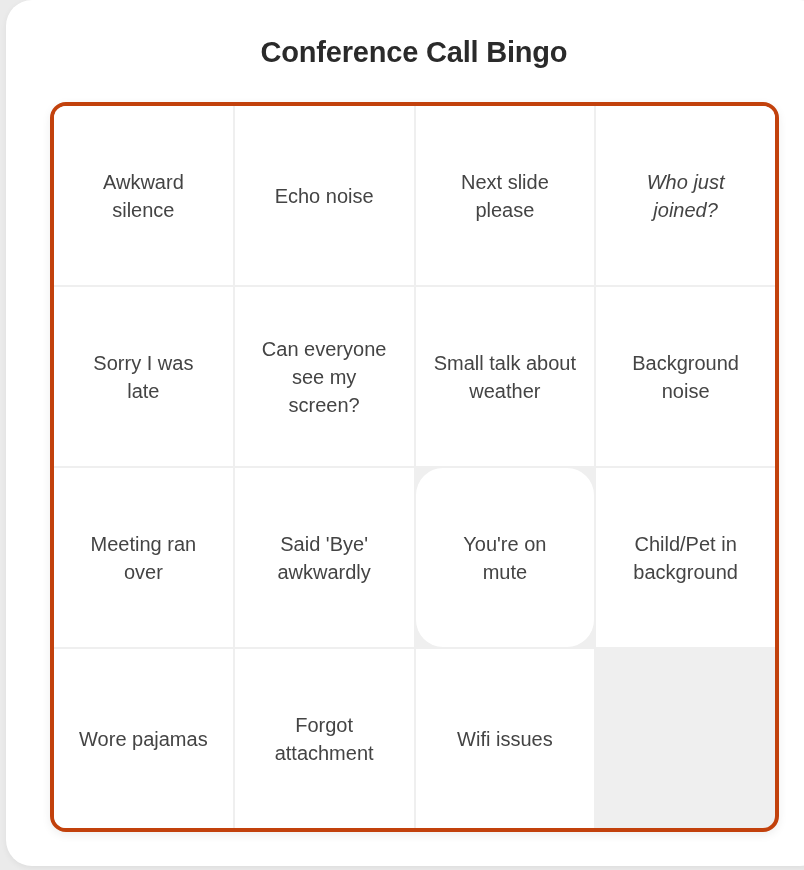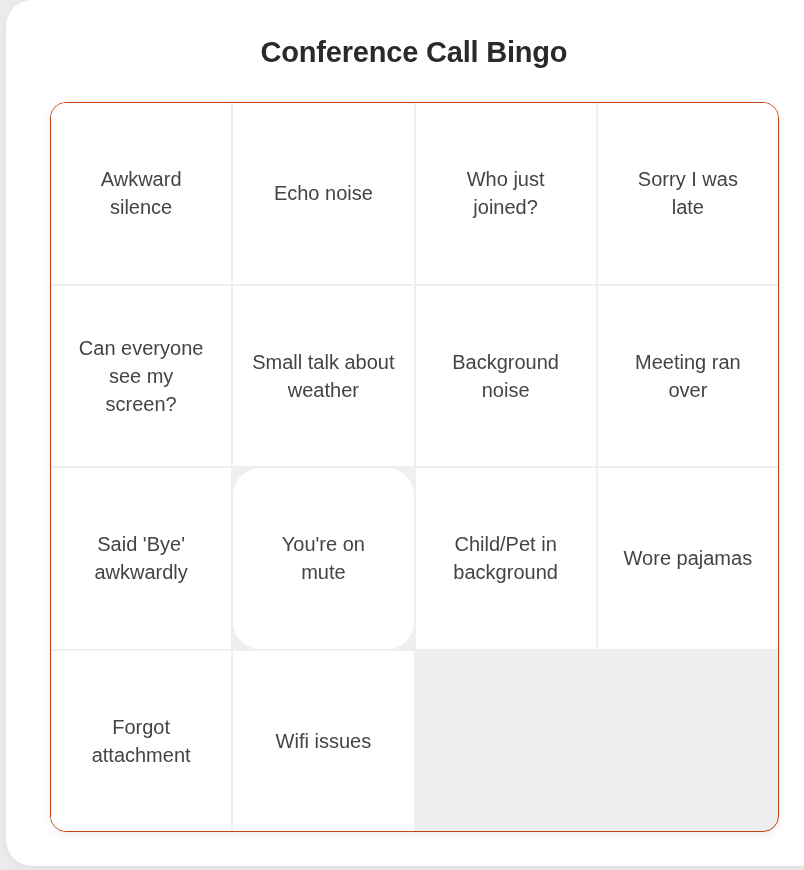--- a/index.html
+++ b/index.html
@@ -39,21 +39,21 @@
       width: 729px;
       height: 730px;
       background: #efefef;
       border-radius: 16px;
       box-shadow: 0 3px 10px rgba(0,0,0,0.07);
       display: grid;
       grid-template-columns: repeat(4, 1fr);
       grid-template-rows: repeat(4, 1fr);
       gap: 2px;
       overflow: hidden;
-      border: 1px solid #c2410c;
+      border: 4px solid #c2410c;
       box-sizing: border-box;
     }
     .cell {
       background: #ffffff;
       display: flex;
       align-items: center;
       justify-content: center;
       text-align: center;
       padding: 0 14px;
       font-size: 20px;
@@ -71,20 +71,23 @@
   <div class="title">Conference Call Bingo</div>
 
   <div class="grid">
     <div class="cell" style="padding:0 40px;">
         <span>Awkward silence</span>
       </div>
     <div class="cell">
         <span>Echo noise</span>
       </div>
     <div class="cell" style="padding:0 40px;">
+        <span>Next slide please</span>
+      </div>
+    <div class="cell" style="padding:0 40px;font-style:italic;">
         <span>Who just joined?</span>
       </div>
 
     <div class="cell" style="padding:0 26px;">
         <span>Sorry I was late</span>
       </div>
     <div class="cell" style="padding:0 20px;">
         <span>Can everyone see my screen?</span>
       </div>
     <div class="cell" style="padding:0 4px;">

